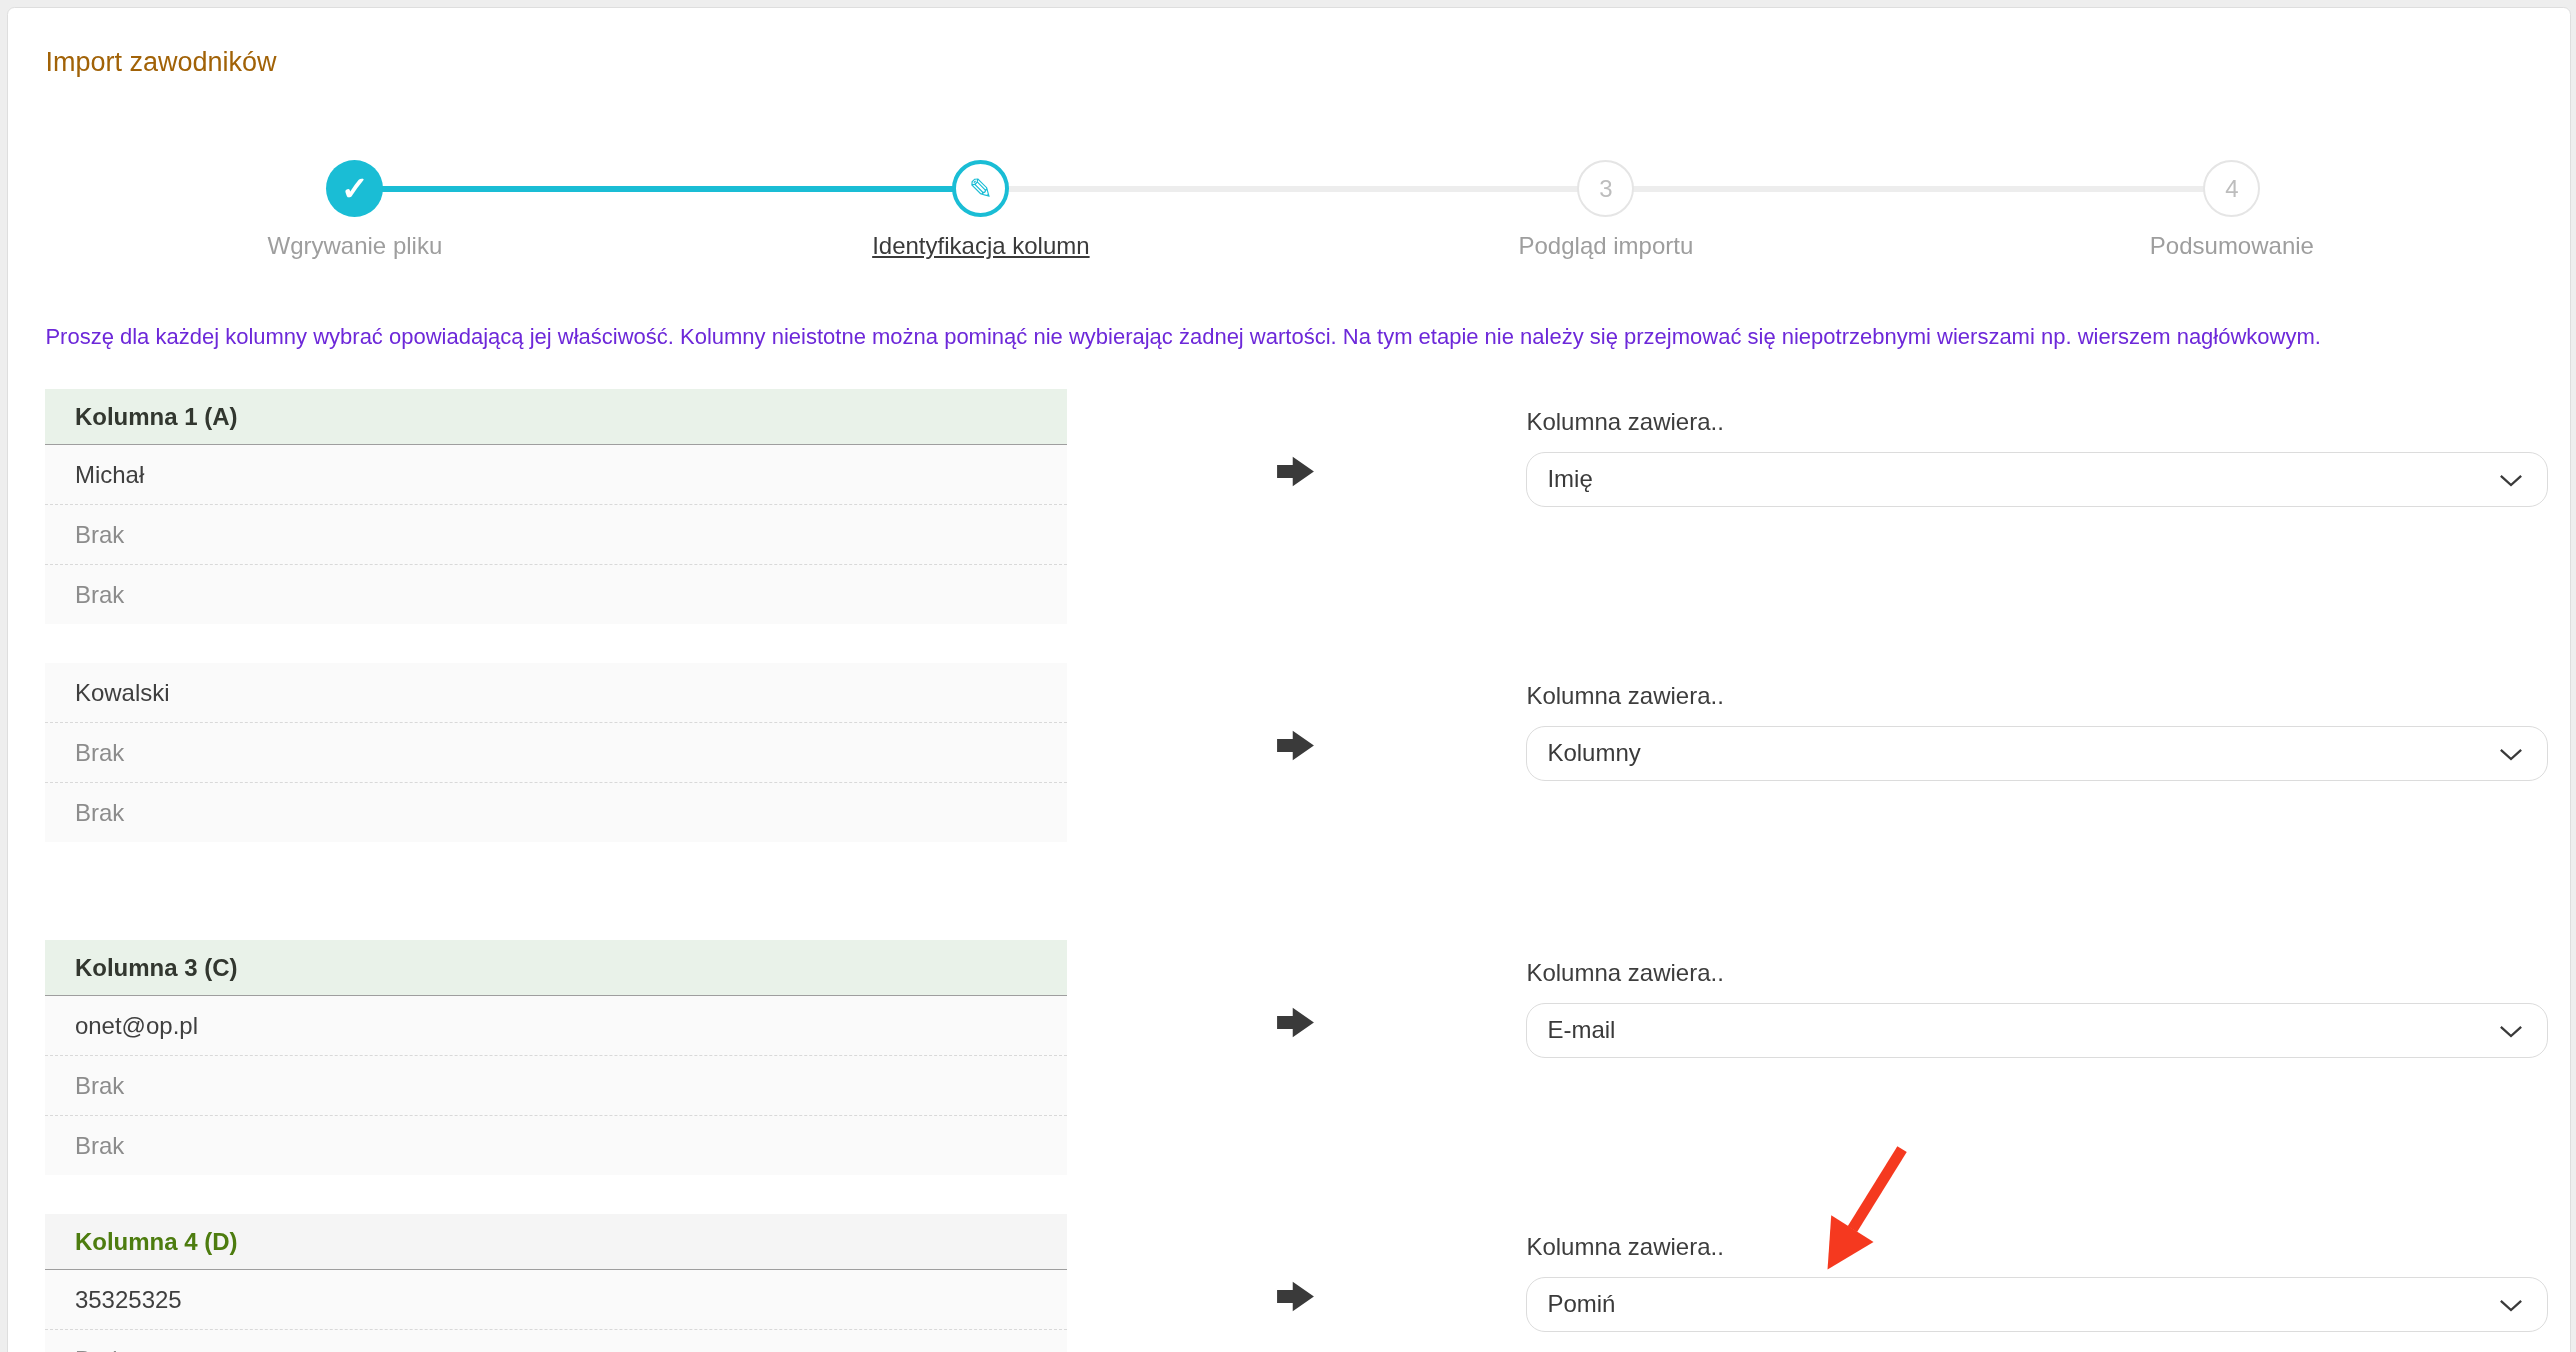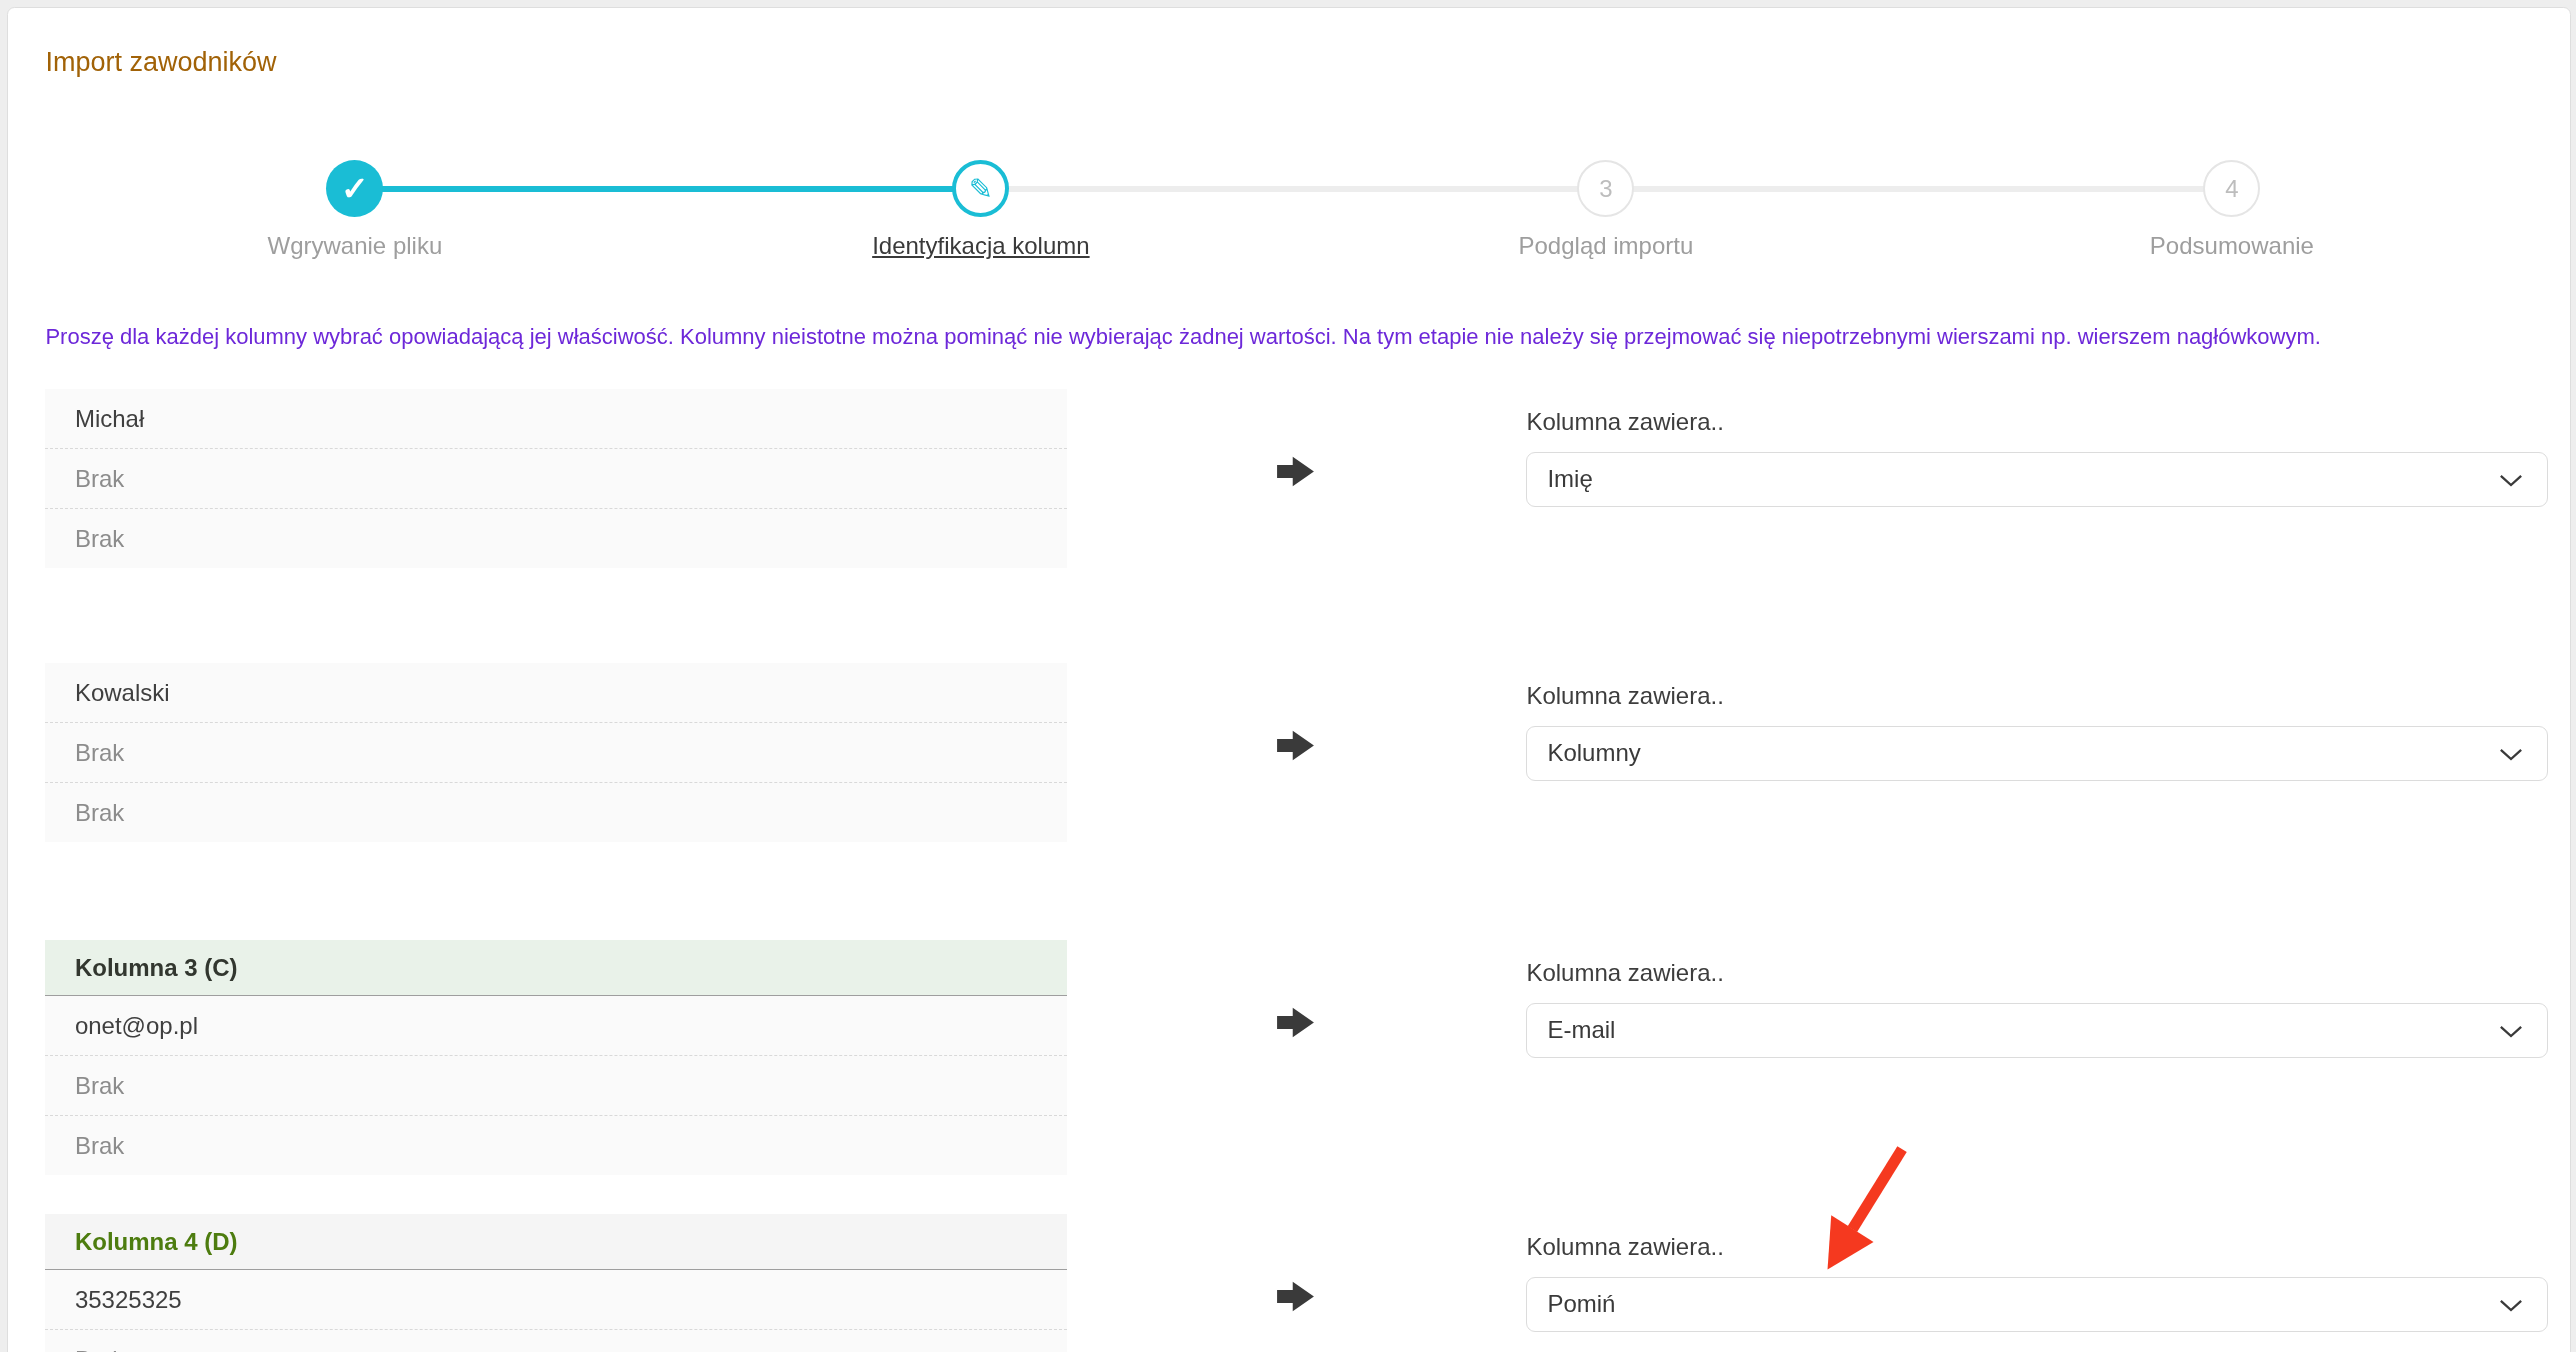--- a/index.html
+++ b/index.html
@@ -50,21 +50,21 @@
     height:59px;line-height:59px;padding-left:29.5px;background:#fafafa;
     font-size:24px;color:#3f3f3f;border-bottom:1.8px dashed #d9d9d9;
   }
   .tbl-row.last{border-bottom:none;}
   .tbl-row.empty{color:#8c8c8c;}
   .map-arrow{position:absolute;left:1269px;top:65px;width:37px;height:35px;}
   .map-group{position:absolute;left:1518px;top:0;width:1022px;}
   .map-label{position:absolute;left:0;top:18.5px;font-size:24px;color:#3d3d3d;}
   .select{
     position:absolute;left:0;top:63px;width:1022px;height:55px;box-sizing:border-box;
-    background:#ffffff;border:1.8px solid #dcdcdc;border-radius:9px;cursor:pointer;
+    background:#ffffff;border:1.8px solid #dcdcdc;border-radius:19px;cursor:pointer;
   }
   .select-value{
     position:absolute;left:20px;top:0;height:52px;line-height:52px;
     font-size:24px;color:#3a3a3a;
   }
   .chevron{position:absolute;right:24px;top:20px;width:24px;height:14.8px;}
   
   .red-arrow{position:absolute;left:1790px;top:1130px;width:129px;height:138px;z-index:5;pointer-events:none;}
 </style>
 </head>
@@ -91,20 +91,21 @@
   </div>
   <div class="step" style="left:2224px">
     <div class="step-circle upcoming">4</div>
     <div class="step-label">Podsumowanie</div>
   </div>
 
   <div class="instruction">Proszę dla każdej kolumny wybrać opowiadającą jej właściwość. Kolumny nieistotne można pominąć nie wybierając żadnej wartości. Na tym etapie nie należy się przejmować się niepotrzebnymi wierszami np. wierszem nagłówkowym.</div>
 
   <div class="col-block" style="top:381px">
     <div class="tbl">
+      <div class="tbl-header">Kolumna 1 (A)</div>
       <div class="tbl-row">Michał</div>
       <div class="tbl-row empty">Brak</div>
       <div class="tbl-row empty last">Brak</div>
     </div>
     <div class="map-arrow">
       <svg width="37" height="35" viewBox="0 0 40 38">
           <path d="M0,12 L17,12 L17,3 L40,19 L17,35 L17,26 L0,26 Z" fill="#3a3a3a"></path>
         </svg>
     </div>
     <div class="map-group">

